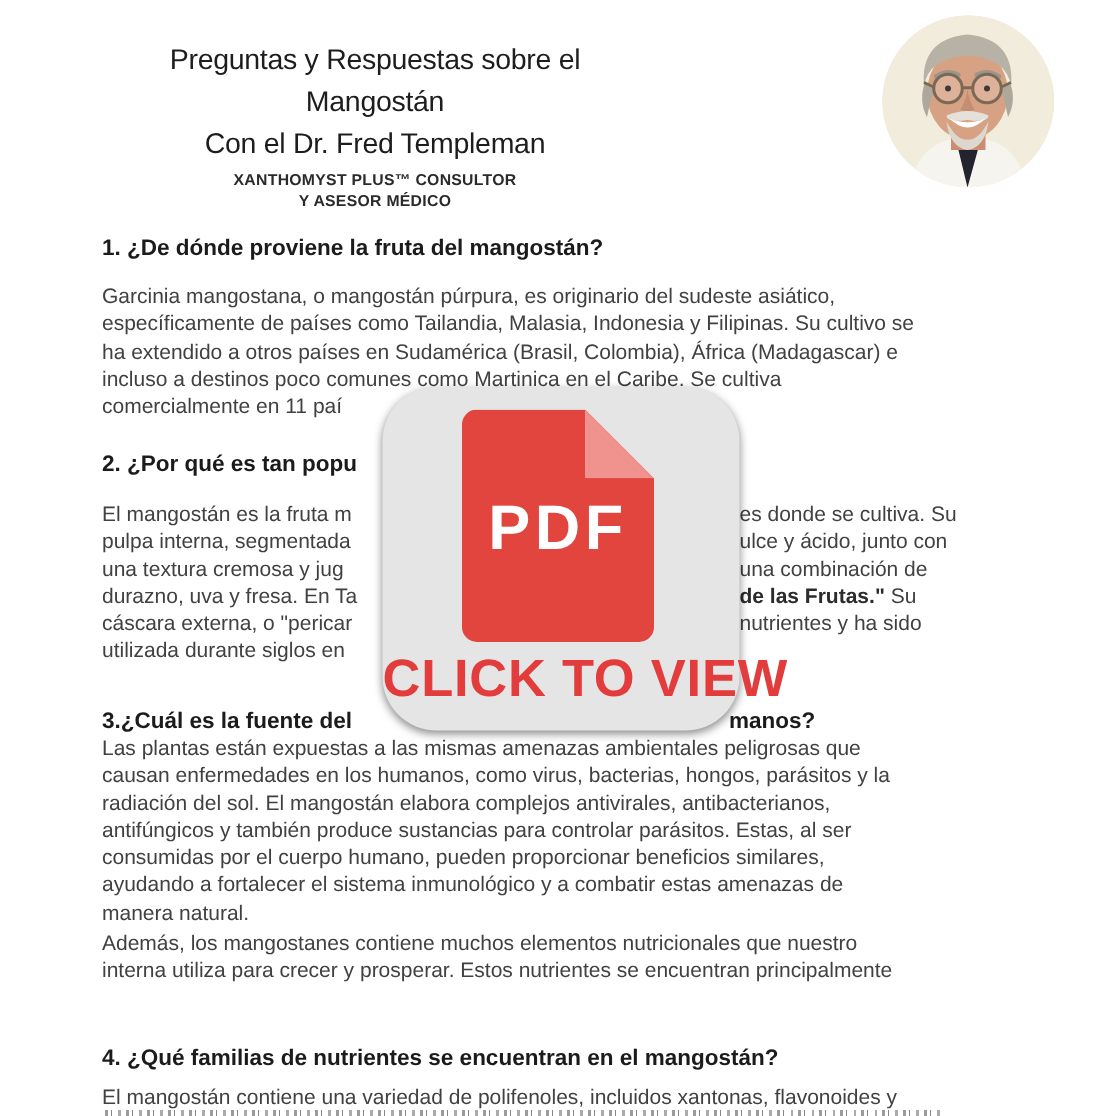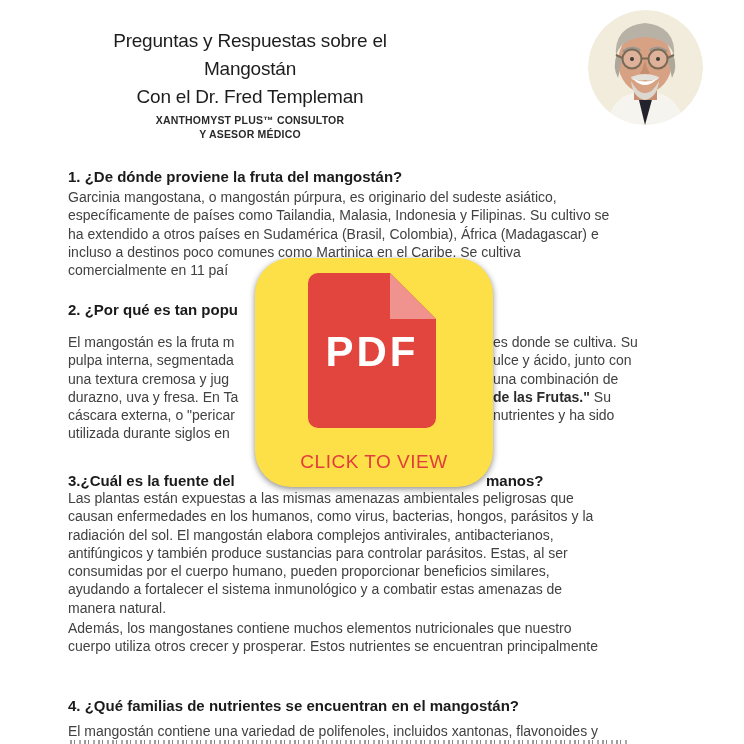--- a/index.html
+++ b/index.html
@@ -33,38 +33,38 @@
   .next-line-sliver{
     position:absolute;top:740px;left:70px;width:560px;height:4px;opacity:.85;
     background:repeating-linear-gradient(90deg,
       #8a8a8a 0 2px,transparent 2px 4px,#707070 4px 5px,
       transparent 5px 9px,#9c9c9c 9px 11px,transparent 11px 14px);
   }
 
   
   .pdf-overlay{
     position:absolute;left:255px;top:258px;width:238px;height:229px;
-    background:#fde047;border-radius:36px;z-index:5;cursor:pointer;
+    background:#e5e5e5;border-radius:36px;z-index:5;cursor:pointer;
     box-shadow:0 2px 6px rgba(0,0,0,0.45);
   }
   .pdf-page{
     position:absolute;left:53px;top:15px;width:128px;height:155px;
     background:#e2453e;border-radius:10px;
     clip-path:polygon(0 0, calc(100% - 46px) 0, 100% 46px, 100% 100%, 0 100%);
     display:flex;align-items:center;justify-content:center;
   }
   .pdf-fold{
     position:absolute;top:0;right:0;width:46px;height:46px;
     background:#f0938f;
     clip-path:polygon(0 0, 100% 100%, 0 100%);
   }
   .pdf-label{color:#ffffff;font-size:42px;font-weight:700;letter-spacing:3px;margin-top:2px;}
   .pdf-cta{
-    position:absolute;left:0;right:0;bottom:14px;text-align:center;
-    font-size:19px;font-weight:400;letter-spacing:0.5px;color:#e23c3c;white-space:nowrap;
+    position:absolute;left:0;right:0;bottom:14px;
+    font-size:35px;font-weight:700;letter-spacing:0.5px;color:#e23c3c;white-space:nowrap;
   }
 </style>
 </head>
 <body>
 
 <div class="page">
 
   <div class="header-block">
     <div class="title-line">Preguntas y Respuestas sobre el Mangostán</div>
     <div class="title-line">Con el Dr. Fred Templeman</div>
@@ -97,21 +97,21 @@
         <circle cx="44" cy="49" r="2" fill="#3f3a33"></circle>
         <circle cx="70" cy="49" r="2" fill="#3f3a33"></circle>
         <path d="M57 50 Q55 60 52 63 Q57 66 62 63 Q59 60 57 50" fill="#c58e70"></path>
         <path d="M43 67 Q57 61 71 67 Q71 72 57 70 Q43 72 43 67 Z" fill="#e4e1da"></path>
         <path d="M45 69 Q57 81 69 69 Q57 74 45 69 Z" fill="#ffffff"></path>
         <path d="M43 71 Q45 88 57 90 Q69 88 71 71 Q64 84 57 83 Q50 84 43 71 Z" fill="#dcd8cf"></path>
       </g>
     </svg>
   </div>
 
-  <div class="qheading" style="top:168px">1. ¿De dónde proviene la fruta del mangostán?</div>
+  <div class="qheading" style="top:157px">1. ¿De dónde proviene la fruta del mangostán?</div>
   <div class="para" style="top:188px">
     <div>Garcinia mangostana, o mangostán púrpura, es originario del sudeste asiático,</div>
     <div>específicamente de países como Tailandia, Malasia, Indonesia y Filipinas. Su cultivo se</div>
     <div>ha extendido a otros países en Sudamérica (Brasil, Colombia), África (Madagascar) e</div>
     <div>incluso a destinos poco comunes como Martinica en el Caribe. Se cultiva</div>
     <div>comercialmente en 11 paí</div>
   </div>
 
   <div class="qheading" style="top:301px">2. ¿Por qué es tan popu</div>
   <div class="para" style="top:333px">
@@ -148,21 +148,21 @@
     <div>Las plantas están expuestas a las mismas amenazas ambientales peligrosas que</div>
     <div>causan enfermedades en los humanos, como virus, bacterias, hongos, parásitos y la</div>
     <div>radiación del sol. El mangostán elabora complejos antivirales, antibacterianos,</div>
     <div>antifúngicos y también produce sustancias para controlar parásitos. Estas, al ser</div>
     <div>consumidas por el cuerpo humano, pueden proporcionar beneficios similares,</div>
     <div>ayudando a fortalecer el sistema inmunológico y a combatir estas amenazas de</div>
     <div>manera natural.</div>
   </div>
   <div class="para" style="top:619px">
     <div>Además, los mangostanes contiene muchos elementos nutricionales que nuestro</div>
-    <div>cuerpo utiliza otros crecer y prosperar. Estos nutrientes se encuentran principalmente</div>
+    <div>interna utiliza para crecer y prosperar. Estos nutrientes se encuentran principalmente</div>
   </div>
 
   <div class="qheading" style="top:697px">4. ¿Qué familias de nutrientes se encuentran en el mangostán?</div>
   <div class="para" style="top:722px">
     <div>El mangostán contiene una variedad de polifenoles, incluidos xantonas, flavonoides y</div>
   </div>
 
   <div class="next-line-sliver"></div>
 
   <div class="pdf-overlay">

